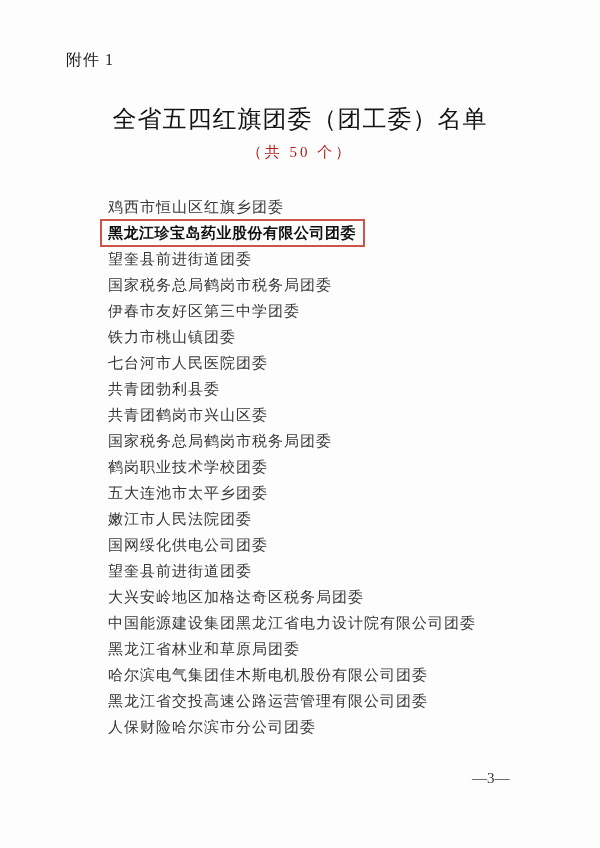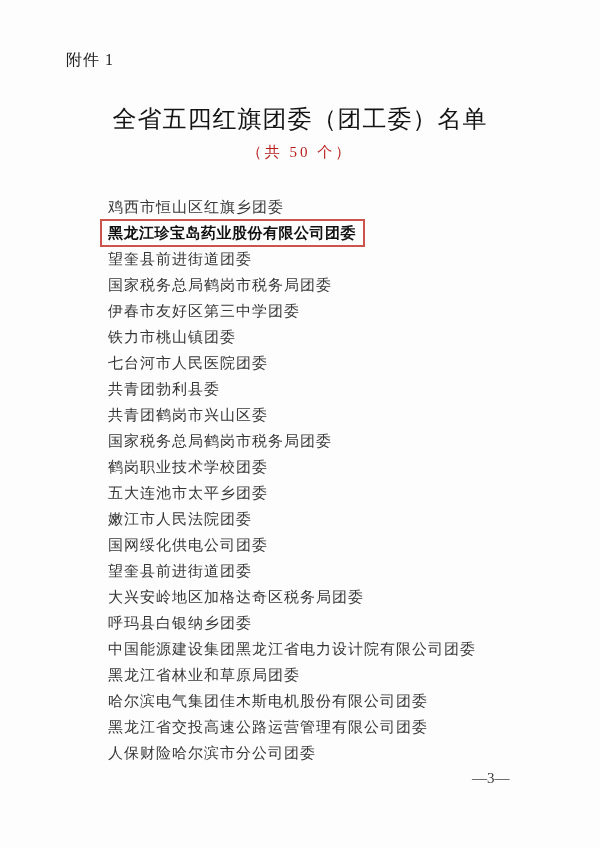--- a/index.html
+++ b/index.html
@@ -140,23 +140,20 @@
       <div class="row">
         <span class="row-text">国网绥化供电公司团委</span>
       </div>
       <div class="row">
         <span class="row-text">望奎县前进街道团委</span>
       </div>
       <div class="row">
         <span class="row-text">大兴安岭地区加格达奇区税务局团委</span>
       </div>
       <div class="row">
-        <span class="row-text">呼玛县白银纳乡团委</span>
-      </div>
-      <div class="row">
         <span class="row-text">中国能源建设集团黑龙江省电力设计院有限公司团委</span>
       </div>
       <div class="row">
         <span class="row-text">黑龙江省林业和草原局团委</span>
       </div>
       <div class="row">
         <span class="row-text">哈尔滨电气集团佳木斯电机股份有限公司团委</span>
       </div>
       <div class="row">
         <span class="row-text">黑龙江省交投高速公路运营管理有限公司团委</span>

